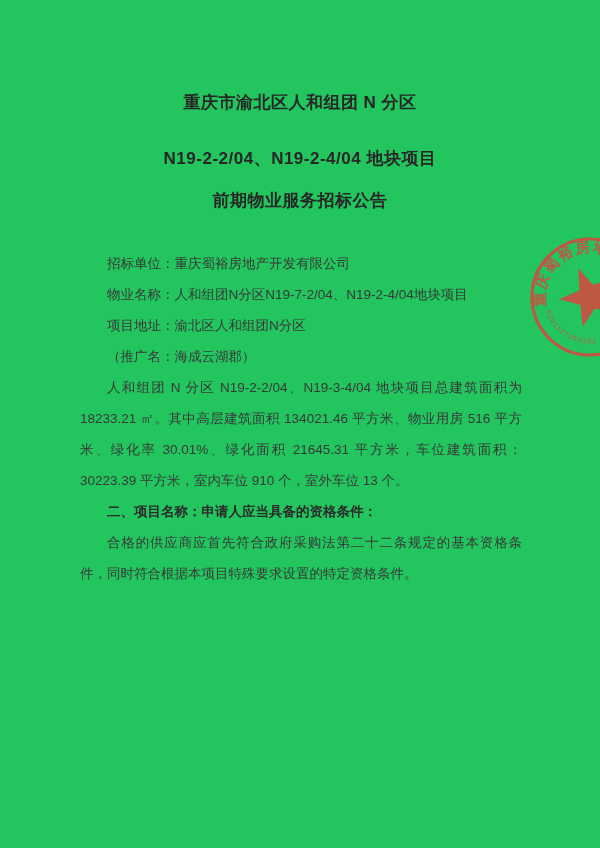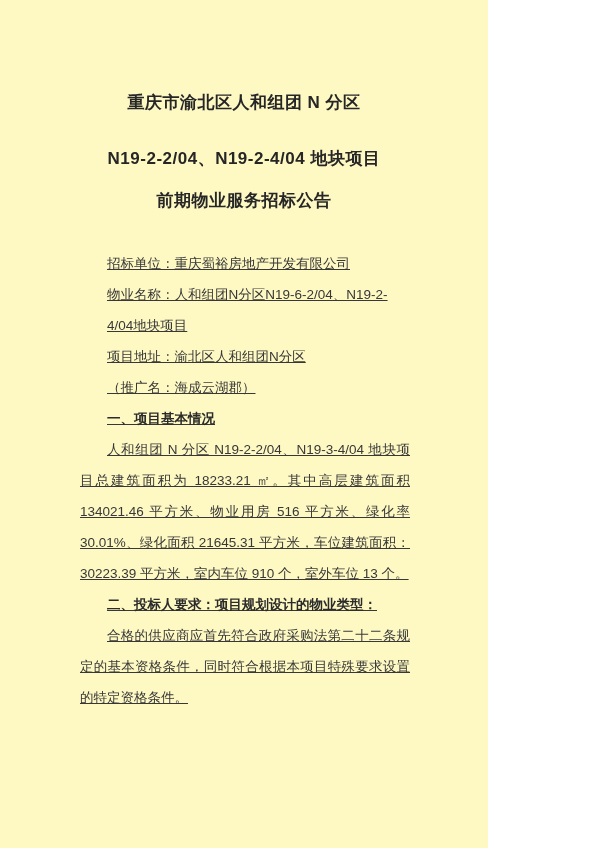--- a/index.html
+++ b/index.html
@@ -2,44 +2,43 @@
 <html><head>
 <meta charset="utf-8">
 <style>
   html, body {
     margin: 0; padding: 0;
     background: #ffffff;
     font-family: "Liberation Sans", "DejaVu Sans", sans-serif;
   }
   .page {
     position: relative;
-    width: 488px;
+    width: 600px;
     height: 848px;
-    background: #fef9c3;
+    background: #22c55e;
     overflow: hidden;
   }
   .title-block { padding-top: 93px; }
   .title {
     margin: 0;
     text-align: center;
     font-size: 17px;
     font-weight: 700;
     color: #262626;
     line-height: 20px;
     letter-spacing: 0.5px;
   }
   .title.t2 { margin-top: 36px; }
   .title.t3 { margin-top: 22px; }
 
   .content {
     margin: 37px 78px 0 80px;
     font-size: 13.5px;
     color: #383838;
     line-height: 31px;
-    text-decoration: underline;
   }
   .content p { margin: 0; }
   .info, .sub-item, .heading { padding-left: 2em; text-align: left; }
   .heading { font-weight: 700; color: #2b2b2b; }
   .para { text-indent: 2em; text-align: justify; }
 
   .seal {
     position: absolute;
     left: 515px;
     top: 222px;
@@ -67,29 +66,28 @@
 <div class="page">
 
   <div class="title-block">
     <p class="title t1">重庆市渝北区人和组团 N 分区</p>
     <p class="title t2">N19-2-2/04、N19-2-4/04 地块项目</p>
     <p class="title t3">前期物业服务招标公告</p>
   </div>
 
   <div class="content">
     <p class="info">招标单位：重庆蜀裕房地产开发有限公司</p>
-    <p class="info">物业名称：人和组团N分区N19-6-2/04、N19-2-4/04地块项目</p>
+    <p class="info">物业名称：人和组团N分区N19-7-2/04、N19-2-4/04地块项目</p>
     <p class="info">项目地址：渝北区人和组团N分区</p>
     <p class="info">（推广名：海成云湖郡）</p>
 
 
-    <p class="heading">一、项目基本情况</p>
     <p class="para">人和组团 N 分区 N19-2-2/04、N19-3-4/04 地块项目总建筑面积为 18233.21 ㎡。其中高层建筑面积 134021.46 平方米、物业用房 516 平方米、绿化率 30.01%、绿化面积 21645.31 平方米，车位建筑面积：30223.39 平方米，室内车位 910 个，室外车位 13 个。</p>
 
-    <p class="heading">二、投标人要求：项目规划设计的物业类型：</p>
+    <p class="heading">二、项目名称：申请人应当具备的资格条件：</p>
     <p class="para">合格的供应商应首先符合政府采购法第二十二条规定的基本资格条件，同时符合根据本项目特殊要求设置的特定资格条件。</p>
   </div>
 
   <div class="seal">
     <svg viewBox="0 0 150 150">
       <g class="seal-group">
         <circle cx="75" cy="75" r="58" fill="none" stroke-width="3.2" stroke="#d9453f"></circle>
         <polygon transform="translate(75,75) rotate(-22)" points="0,-31 7.3,-10 29.5,-9.6 11.8,3.8 18.2,25.1 0,12.4 -18.2,25.1 -11.8,3.8 -29.5,-9.6 -7.3,-10" fill="#d9453f"></polygon>
         <path id="seal-name-arc" d="M 31.0 84.4 A 45 45 0 1 1 82.8 119.3" fill="none"></path>
         <path id="seal-num-arc" d="M 30.8 89.4 A 46.5 46.5 0 0 0 98.25 115.3" fill="none"></path>

